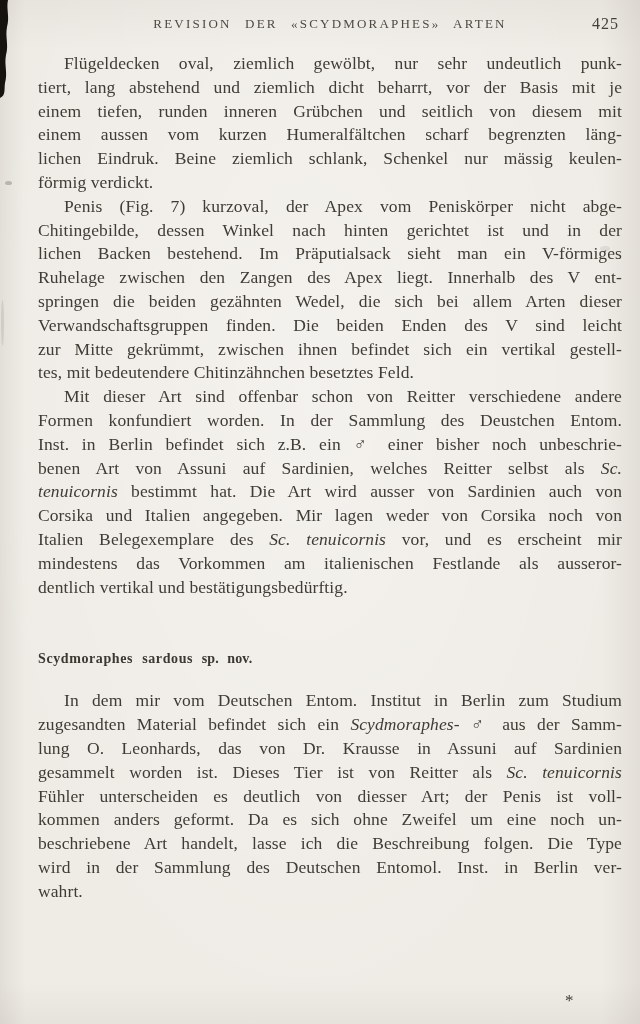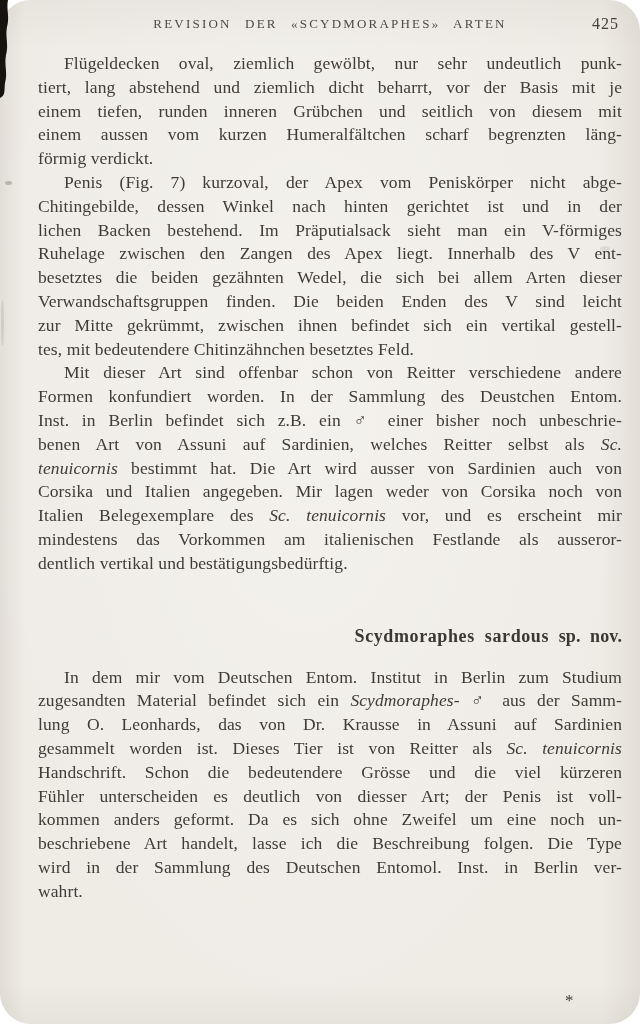--- a/index.html
+++ b/index.html
@@ -11,21 +11,20 @@
   }
   .page {
     position: relative;
     width: 640px; height: 1024px;
     color: #3f3b35;
     background:
       radial-gradient(ellipse at 48% 38%, rgba(255,255,255,0.30), rgba(255,255,255,0) 72%),
       linear-gradient(to right, rgba(110,100,85,0.10) 0%, rgba(110,100,85,0) 4%, rgba(110,100,85,0) 94%, rgba(110,100,85,0.10) 100%),
       linear-gradient(to bottom, rgba(110,100,85,0.06) 0%, rgba(110,100,85,0) 5%, rgba(110,100,85,0) 96%, rgba(110,100,85,0.07) 100%),
       #efece6;
-    border-radius: 31px;
   }
   .running-head-row {
     position: absolute; left: 38px; top: 16px; width: 584px; height: 22px;
   }
   .running-head {
     text-align: center;
     font-size: 13px; letter-spacing: 2.2px; word-spacing: 8px;
     color: #4d4941;
   }
   .page-number {
@@ -42,22 +41,22 @@
     text-align: justify;
     text-align-last: justify;
     white-space: normal;
   }
   .line.indent { text-indent: 26px; }
   .line.last { text-align-last: left; }
   .it { font-style: italic; }
   .bd { font-weight: bold; }
   .species-heading {
     margin: 47px 0 17px 0;
-    text-align: right;
-    font-size: 18px; line-height: 26px;
+    text-align: left;
+    font-size: 14px; line-height: 26px;
     word-spacing: 5px;
     color: #3b3731;
   }
   .species-heading .bd { letter-spacing: 0.6px; }
   .footnote-mark {
     position: absolute; left: 565px; top: 991px;
     font-size: 17px; color: #3f3b35;
   }
   .scan-blob { position: absolute; left: 0; top: 0; }
   .speck {
@@ -85,28 +84,29 @@
     <div class="page-number">425</div>
   </div>
 
   <div class="body-text">
     <section id="intro-paragraphs">
         <div class="paragraph">
           <div class="line indent"><span>Flügeldecken oval, ziemlich gewölbt, nur sehr undeutlich punk-</span></div>
           <div class="line"><span>tiert, lang abstehend und ziemlich dicht beharrt, vor der Basis mit je</span></div>
           <div class="line"><span>einem tiefen, runden inneren Grübchen und seitlich von diesem mit</span></div>
           <div class="line"><span>einem aussen vom kurzen Humeralfältchen scharf begrenzten läng-</span></div>
+          <div class="line"><span>lichen Eindruk. Beine ziemlich schlank, Schenkel nur mässig keulen-</span></div>
           <div class="line last"><span>förmig verdickt.</span></div>
         </div>
         <div class="paragraph">
           <div class="line indent"><span>Penis (Fig. 7) kurzoval, der Apex vom Peniskörper nicht abge-</span></div>
           <div class="line"><span>Chitingebilde, dessen Winkel nach hinten gerichtet ist und in der</span></div>
           <div class="line"><span>lichen Backen bestehend. Im Präputialsack sieht man ein V-förmiges</span></div>
           <div class="line"><span>Ruhelage zwischen den Zangen des Apex liegt. Innerhalb des V ent-</span></div>
-          <div class="line"><span>besetztes die beiden gezähnten Wedel, die sich bei allem Arten dieser</span></div>
+          <div class="line"><span>springen die beiden gezähnten Wedel, die sich bei allem Arten dieser</span></div>
           <div class="line"><span>Verwandschaftsgruppen finden. Die beiden Enden des V sind leicht</span></div>
           <div class="line"><span>zur Mitte gekrümmt, zwischen ihnen befindet sich ein vertikal gestell-</span></div>
           <div class="line last"><span>tes, mit bedeutendere Chitinzähnchen besetztes Feld.</span></div>
         </div>
         <div class="paragraph">
           <div class="line indent"><span>Mit dieser Art sind offenbar schon von Reitter verschiedene andere</span></div>
           <div class="line"><span>Formen konfundiert worden. In der Sammlung des Deustchen Entom.</span></div>
           <div class="line"><span>Inst. in Berlin befindet sich z.B. ein ♂ einer bisher noch unbeschrie-</span></div>
           <div class="line"><span>benen Art von Assuni auf Sardinien, welches Reitter selbst als </span><span class="it">Sc.</span></div>
           <div class="line"><span class="it">tenuicornis</span><span> bestimmt hat. Die Art wird ausser von Sardinien auch von</span></div>
@@ -118,21 +118,20 @@
       </section>
 
     <h2 class="species-heading"><span class="bd">Scydmoraphes sardous</span><span> sp. nov.</span></h2>
 
     <section id="species-paragraphs">
         <div class="paragraph">
           <div class="line indent"><span>In dem mir vom Deutschen Entom. Institut in Berlin zum Studium</span></div>
           <div class="line"><span>zugesandten Material befindet sich ein </span><span class="it">Scydmoraphes-</span><span> ♂ aus der Samm-</span></div>
           <div class="line"><span>lung O. Leonhards, das von Dr. Krausse in Assuni auf Sardinien</span></div>
           <div class="line"><span>gesammelt worden ist. Dieses Tier ist von Reitter als </span><span class="it">Sc. tenuicornis</span></div>
-          <div class="line"><span>Handschrift. Schon die bedeutendere Grösse und die viel kürzeren</span></div>
           <div class="line"><span>Fühler unterscheiden es deutlich von diesser Art; der Penis ist voll-</span></div>
           <div class="line"><span>kommen anders geformt. Da es sich ohne Zweifel um eine noch un-</span></div>
           <div class="line"><span>beschriebene Art handelt, lasse ich die Beschreibung folgen. Die Type</span></div>
           <div class="line"><span>wird in der Sammlung des Deutschen Entomol. Inst. in Berlin ver-</span></div>
           <div class="line last"><span>wahrt.</span></div>
         </div>
       </section>
   </div>
 
   <div class="footnote-mark">*</div>

